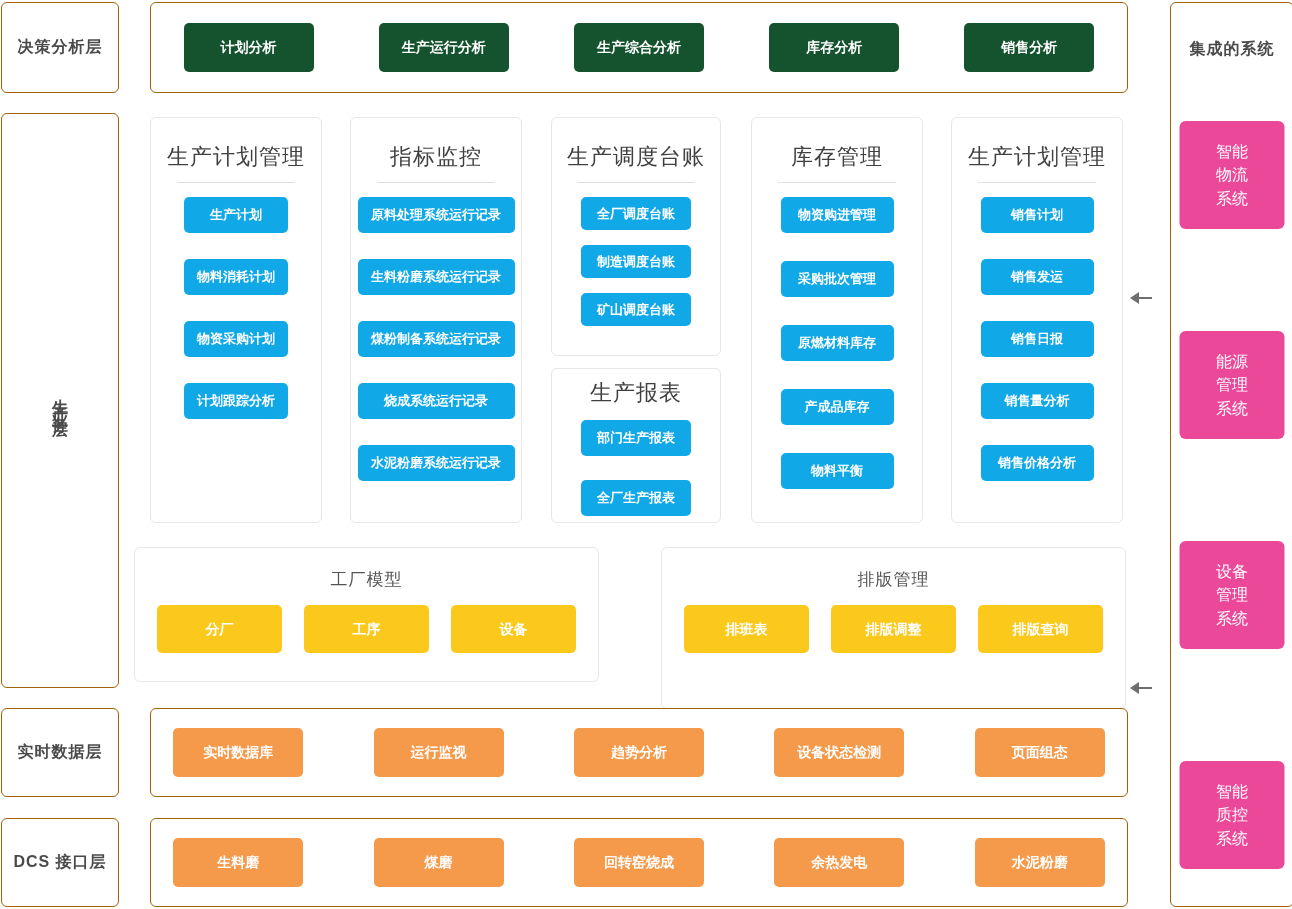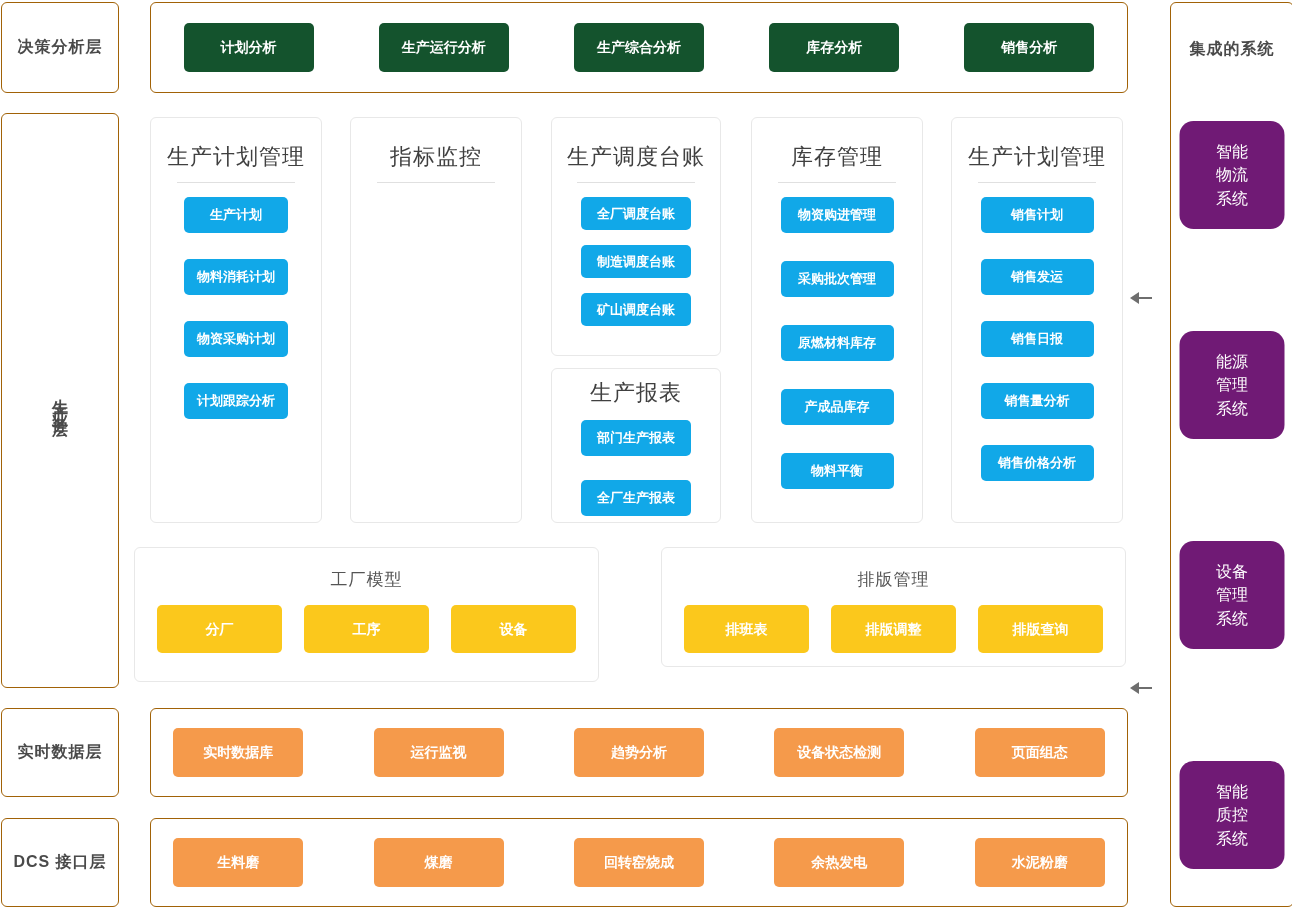--- a/index.html
+++ b/index.html
@@ -39,21 +39,21 @@
     color: #ffffff;
     border-radius: 5px;
     text-align: center;
     line-height: 1.2;
     white-space: nowrap;
   }
   .pill-red   { background: #14532d; }
   .pill-blue  { background: #11a8e8; }
   .pill-yellow{ background: #fbc81c; }
   .pill-orange{ background: #f59a4b; }
-  .pill-gray  { background: #701a75; border-radius: 14px; white-space: normal; font-family: Liberation Serif, serif; }
+  .pill-gray  { background: #ec4899; border-radius: 6px; white-space: normal; font-family: Liberation Serif, serif; }
 
   
   #decision-row {
     display: flex; align-items: center; justify-content: space-around;
   }
   #decision-row .pill { width: 130px; height: 49px; font-size: 14px; font-weight: bold; }
 
   
   .card {
     position: absolute;
@@ -187,20 +187,37 @@
         </div>
       <div class="pill pill-blue">
           <span>计划跟踪分析</span>
         </div>
     </div>
   </div>
 
   <div class="card c-kpi" style="left:350px; top:117px; width:172px; height:406px;">
     <div class="card-title">指标监控</div>
     <div class="card-divider"></div>
+    <div class="card-items">
+      <div class="pill pill-blue">
+          <span>原料处理系统运行记录</span>
+        </div>
+      <div class="pill pill-blue">
+          <span>生料粉磨系统运行记录</span>
+        </div>
+      <div class="pill pill-blue">
+          <span>煤粉制备系统运行记录</span>
+        </div>
+      <div class="pill pill-blue">
+          <span>烧成系统运行记录</span>
+        </div>
+      <div class="pill pill-blue">
+          <span>水泥粉磨系统运行记录</span>
+        </div>
+    </div>
   </div>
 
   <div class="card c-disp" style="left:551px; top:117px; width:170px; height:239px;">
     <div class="card-title">生产调度台账</div>
     <div class="card-divider"></div>
     <div class="card-items">
       <div class="pill pill-blue">
           <span>全厂调度台账</span>
         </div>
       <div class="pill pill-blue">
@@ -276,21 +293,21 @@
         </div>
       <div class="pill pill-yellow">
           <span>工序</span>
         </div>
       <div class="pill pill-yellow">
           <span>设备</span>
         </div>
     </div>
   </div>
 
-  <div class="groupbox" style="left:661px; top:547px; width:465px; height:120px;">
+  <div class="groupbox" style="left:661px; top:547px; width:465px; height:162px;">
     <div class="g-title">排版管理</div>
     <div class="g-items">
       <div class="pill pill-yellow">
           <span>排班表</span>
         </div>
       <div class="pill pill-yellow">
           <span>排版调整</span>
         </div>
       <div class="pill pill-yellow">
           <span>排版查询</span>

